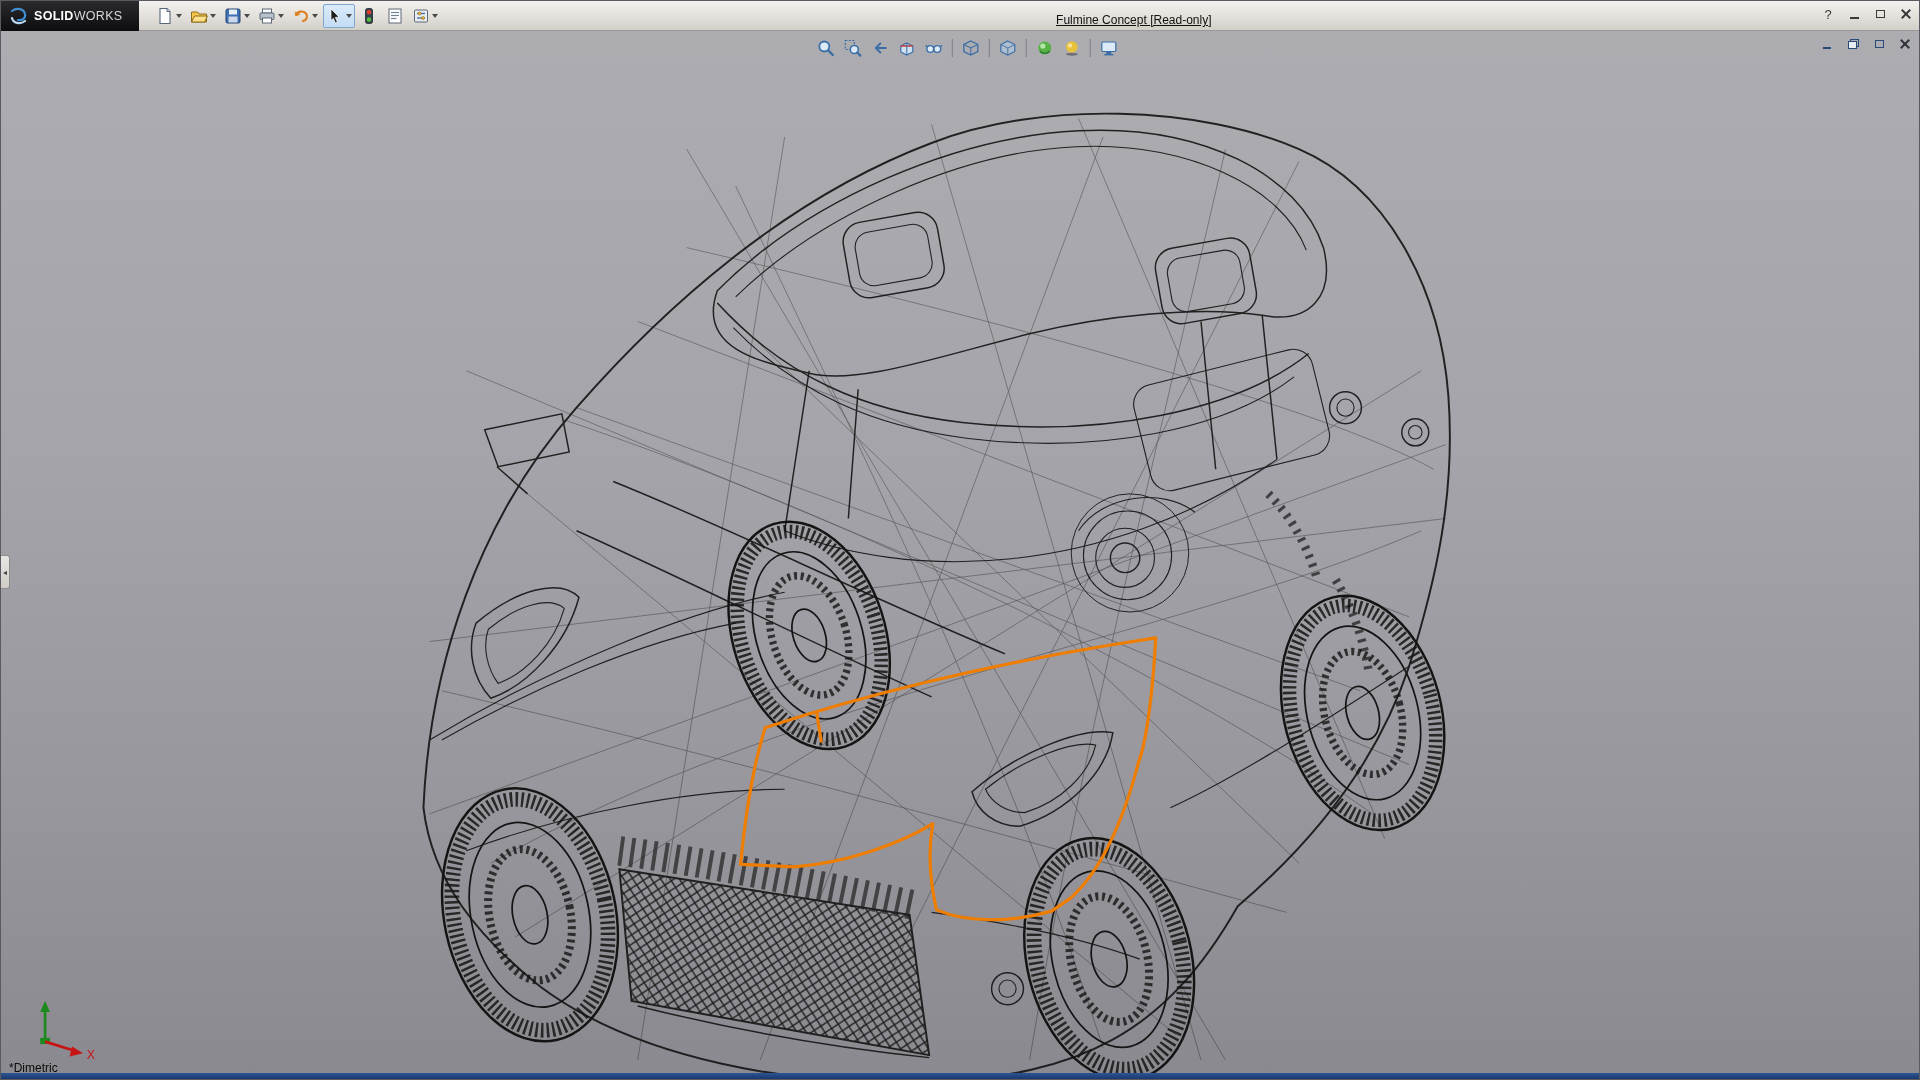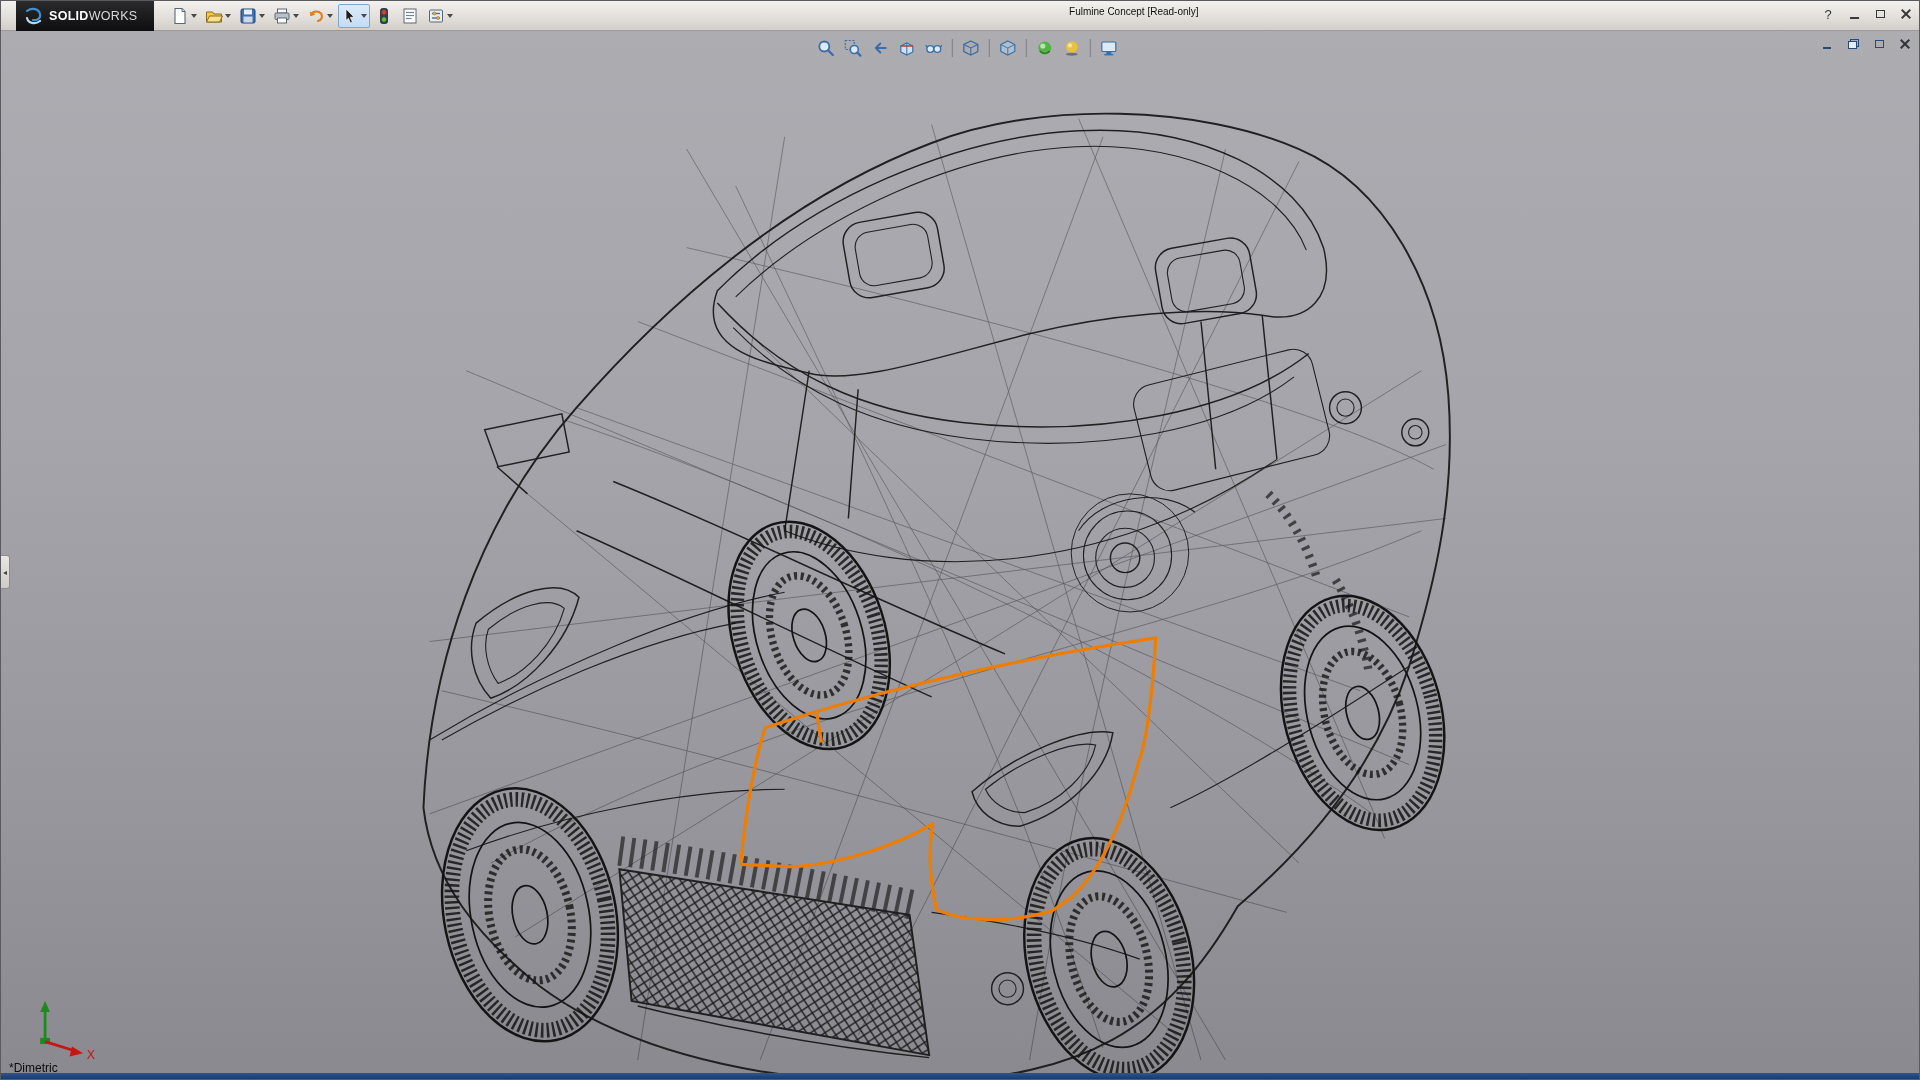--- a/index.html
+++ b/index.html
@@ -9,40 +9,40 @@
 
   
   .titlebar{
     position:absolute; top:0; left:0; width:1920px; height:30px;
     background:linear-gradient(180deg,#f3f1ee 0%,#e3e0db 55%,#d2cfc9 100%);
     border-bottom:1px solid #9b9a98;
     display:flex; align-items:center;
   }
   .logo-block{
     width:138px; height:30px; background:linear-gradient(180deg,#2b2b2e,#0d0d10);
-    display:flex; align-items:center; gap:5px; padding:5px 8px; flex:0 0 auto;margin-left:15px;
+    display:flex; align-items:center; gap:5px; padding:5px 8px; flex:0 0 auto;
   }
   .logo-mark{ width:20px; height:18px; flex:0 0 auto; }
   .logo-text{ color:#fff; font-size:12.5px; letter-spacing:.3px; white-space:nowrap; }
   .logo-text b{ font-weight:bold; }
   .logo-text span.works{ font-weight:normal; color:#d8d8d8; }
 
   .tb-tools{ display:flex; align-items:center; gap:2px; margin-left:14px; }
   .tb-btn{
     height:24px; display:flex; align-items:center; padding:0 2px;
     border:1px solid transparent; border-radius:2px; cursor:default;
   }
   .tb-btn.active{ border-color:#7da7d0; background:linear-gradient(#dcebfb,#c2dcf5); }
   .tb-btn svg{ width:18px; height:18px; display:block; }
   .caret{ width:0; height:0; border-left:3.5px solid transparent;
           border-right:3.5px solid transparent; border-top:4px solid #4a4a4a; margin-left:2px; }
 
   .tb-title{
     position:absolute; left:59%; transform:translateX(-50%);
-    font-size:10px; color:#111; white-space:nowrap; top:5px;
+    font-size:12px; color:#111; white-space:nowrap; top:12px;text-decoration:underline;
   }
 
   .win-controls{ position:absolute; right:4px; top:3px; display:flex; gap:4px; align-items:center; }
   .wc{ width:22px; height:20px; display:flex; align-items:center; justify-content:center;
        font-size:13px; color:#3a3a3a; border-radius:2px; }
   .wc .min{ width:9px; height:2px; background:#3a3a3a; margin-top:8px; }
   .wc .max{ width:9px; height:8px; border:1.5px solid #3a3a3a; }
   .wc .cls{ position:relative; width:10px; height:10px; }
   .wc .cls::before,.wc .cls::after{ content:""; position:absolute; left:4px; top:-1px;
        width:2px; height:12px; background:#3a3a3a; }

